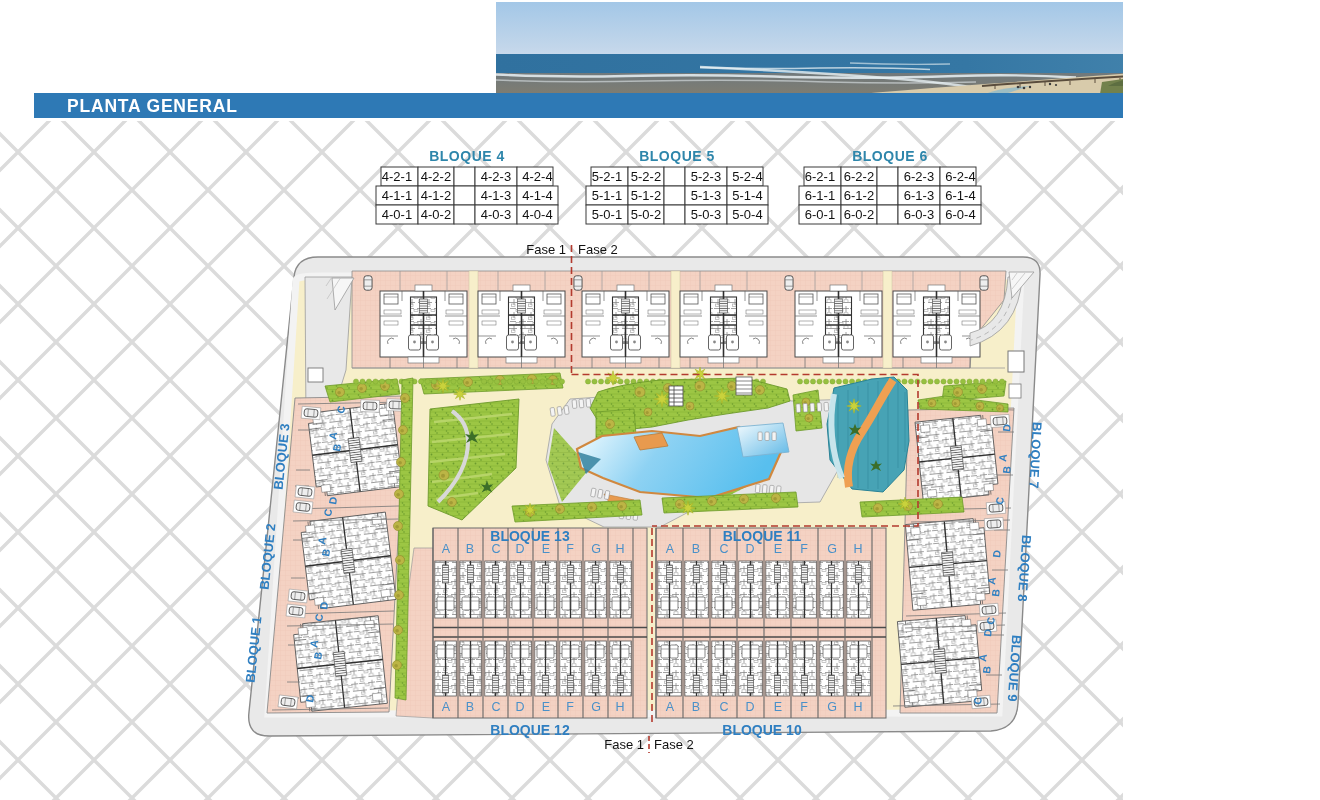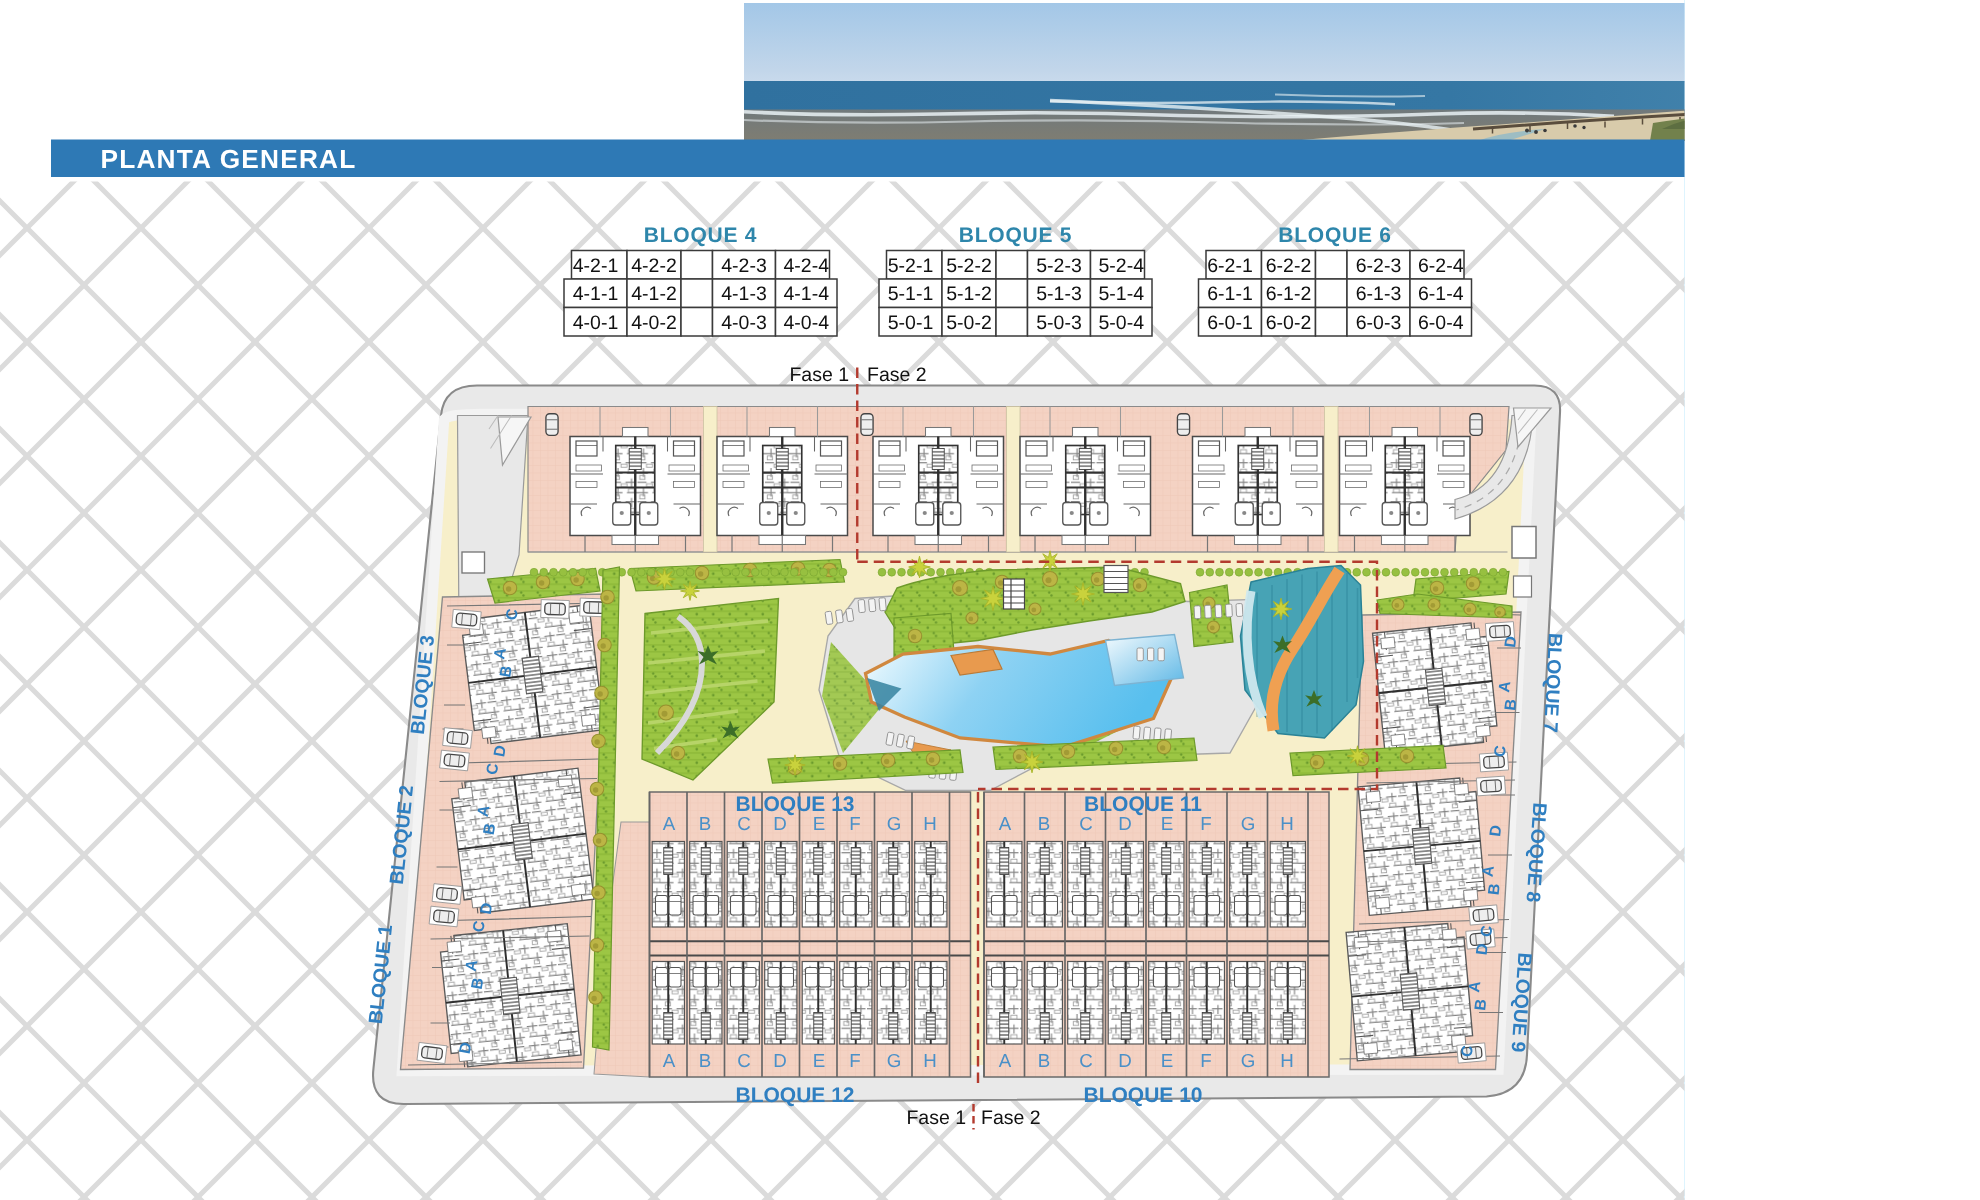--- a/index.html
+++ b/index.html
@@ -1,16 +1,16 @@
 <!DOCTYPE html>
 <html><head>
 <meta charset="utf-8">
 <style>
   html,body{margin:0;padding:0;background:#ffffff;}
-  #page{position:relative;width:1123px;height:800px;overflow:hidden;background:#7dd3fc;
+  #page{position:relative;width:1123px;height:800px;overflow:hidden;background:#a21caf;
         font-family:"Liberation Sans", sans-serif;}
   svg{display:block;}
 </style>
 </head>
 <body>
 <div id="page">
 <svg width="1320" height="800" viewBox="0 0 1320 800">
 <defs>
   <pattern id="hatch" width="76" height="76" patternUnits="userSpaceOnUse" patternTransform="translate(18,0)">
     <path d="M-4,-4 L80,80 M80,-4 L-4,80" stroke="#dbdbdb" stroke-width="3.4" fill="none"></path>

